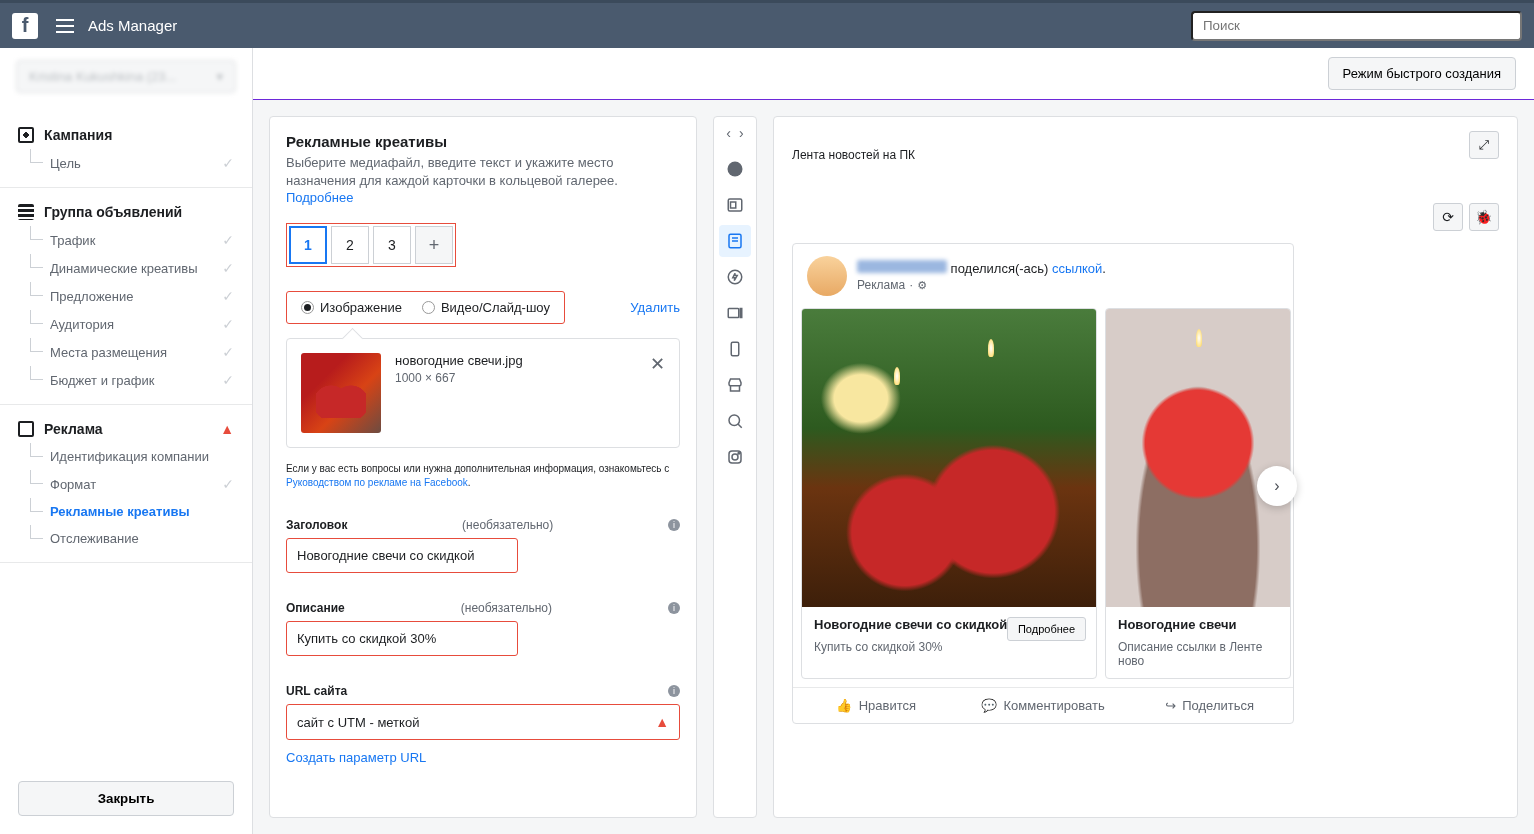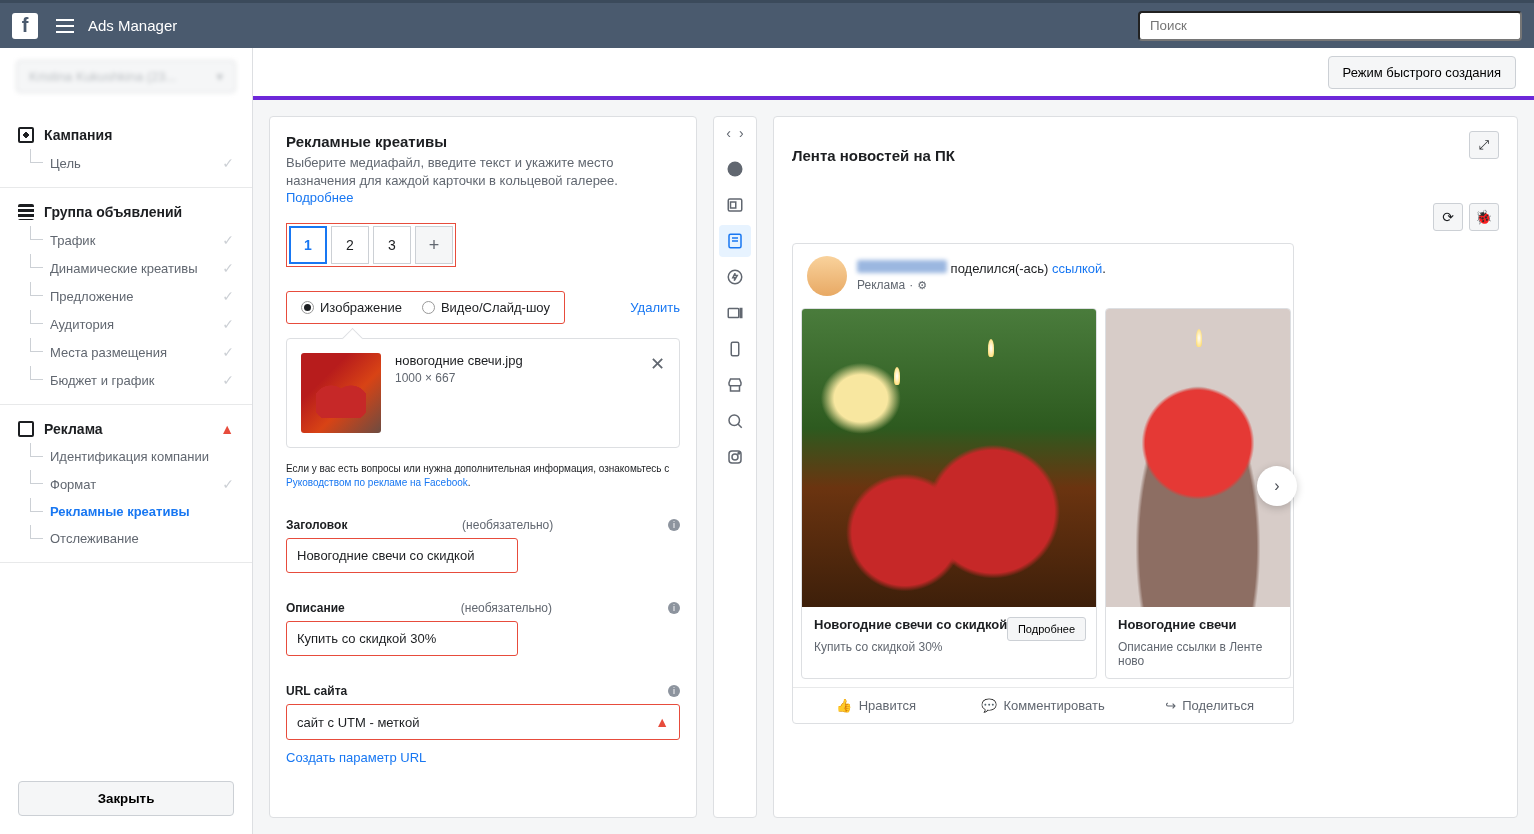--- a/index.html
+++ b/index.html
@@ -3,39 +3,39 @@
 <meta charset="utf-8">
 <style>
 * { box-sizing: border-box; margin: 0; padding: 0; }
 body { font-family: Helvetica, Arial, sans-serif; font-size: 13px; color: #1c1e21; background: #f5f6f7; width: 1534px; height: 834px; overflow: hidden; }
 .topbar { background: #3b4a5b; height: 3px; }
 .header { background: #4a5a6e; height: 45px; display: flex; align-items: center; padding: 0 12px; color: #fff; }
 .fb-logo { width: 26px; height: 26px; background: #fff; color: #4a5a6e; display: flex; align-items: center; justify-content: center; font-weight: bold; font-size: 20px; border-radius: 3px; margin-right: 18px; }
 .hamburger { width: 18px; height: 14px; margin-right: 14px; display: flex; flex-direction: column; justify-content: space-between; cursor: pointer; }
 .hamburger span { height: 2px; background: #fff; }
 .header-title { font-size: 15px; font-weight: 500; text-align: right; }
-.search-box { margin-left: auto; background: #fff; border-radius: 4px; height: 30px; width: 384px; padding: 0 10px; display: flex; align-items: center; color: #8d949e; }
+.search-box { margin-left: auto; background: #fff; border-radius: 4px; height: 30px; width: 331px; padding: 0 10px; display: flex; align-items: center; color: #8d949e; }
 
 .layout { display: flex; height: 786px; }
 .sidebar { width: 253px; background: #fff; border-right: 1px solid #dddfe2; display: flex; flex-direction: column; }
 .account-sel { margin: 12px 16px 18px; padding: 8px 12px; border: 1px solid #dddfe2; border-radius: 4px; background: #f5f6f7; color: #bcc0c4; filter: blur(2px); display: flex; justify-content: space-between; align-items: center; }
 .nav-section { border-bottom: 1px solid #e8e9ea; padding: 10px 0; }
 .nav-head { display: flex; align-items: center; padding: 6px 18px; font-weight: bold; font-size: 14px; }
 .nav-head .nh-icon { width: 16px; height: 16px; margin-right: 10px; border: 2px solid #1c1e21; border-radius: 2px; }
 .nav-head .warn { margin-left: auto; }
 .nav-item { display: flex; align-items: center; padding: 6px 18px 6px 50px; color: #616770; font-size: 13px; position: relative; }
 .nav-item.active { color: #1877f2; font-weight: 600; }
 .nav-item::before { content: ""; position: absolute; left: 30px; top: 0; bottom: 50%; width: 12px; border-left: 1px solid #ccd0d5; border-bottom: 1px solid #ccd0d5; }
 .nav-item .chk { margin-left: auto; color: #ccd0d5; font-size: 14px; }
 .warn { color: #e74c3c; font-size: 14px; }
 .sidebar-footer { margin-top: auto; padding: 18px; }
 .close-btn { width: 100%; padding: 9px; background: #f5f6f7; border: 1px solid #ccd0d5; border-radius: 4px; font-weight: bold; cursor: pointer; }
 
 .main { flex: 1; display: flex; flex-direction: column; }
-.main-toolbar { height: 52px; background: #fff; border-bottom: 4px solid #6d28d9; display: flex; align-items: center; justify-content: flex-end; padding: 0 18px; }
+.main-toolbar { height: 52px; background: #fff; border-bottom: 1px solid #6d28d9; display: flex; align-items: center; justify-content: flex-end; padding: 0 18px; }
 .toolbar-btn { padding: 8px 14px; border: 1px solid #ccd0d5; border-radius: 4px; background: #f5f6f7; font-size: 13px; cursor: pointer; }
 .content { flex: 1; display: flex; padding: 16px; gap: 16px; overflow: hidden; }
 
 .editor-panel { width: 428px; background: #fff; border: 1px solid #dddfe2; border-radius: 4px; padding: 16px; overflow-y: auto; }
 .editor-panel h2 { font-size: 15px; margin-bottom: 4px; }
 .editor-panel .subtitle { color: #616770; font-size: 13px; line-height: 1.4; }
 .link { color: #1877f2; cursor: pointer; }
 .card-tabs { display: flex; gap: 4px; margin: 18px 0 24px; border: 1px solid #e74c3c; padding: 2px; width: fit-content; }
 .card-tab { width: 38px; height: 38px; border: 1px solid #ccd0d5; display: flex; align-items: center; justify-content: center; font-size: 14px; background: #fff; cursor: pointer; }
 .card-tab.active { border: 2px solid #1877f2; color: #1877f2; font-weight: bold; }
@@ -65,21 +65,21 @@
 
 .placement-rail { width: 44px; background: #fff; border: 1px solid #dddfe2; border-radius: 4px; display: flex; flex-direction: column; align-items: center; padding: 8px 0; gap: 4px; }
 .rail-arrows { display: flex; gap: 8px; color: #616770; margin-bottom: 8px; font-size: 14px; }
 .rail-arrows span { cursor: pointer; }
 .rail-icon { width: 32px; height: 32px; display: flex; align-items: center; justify-content: center; border-radius: 4px; cursor: pointer; color: #616770; font-size: 16px; }
 .rail-icon.active { background: #e7f3ff; color: #1877f2; }
 .rail-icon svg { width: 18px; height: 18px; }
 
 .preview-panel { flex: 1; background: #fff; border: 1px solid #dddfe2; border-radius: 4px; padding: 14px 18px; }
 .preview-head { display: flex; align-items: center; margin-bottom: 24px; }
-.preview-title { font-weight: bold; font-size: 15px; }
+.preview-title { font-weight: normal; font-size: 12px; }
 .preview-actions { margin-left: auto; display: flex; gap: 6px; }
 .icon-btn { width: 30px; height: 28px; border: 1px solid #ccd0d5; border-radius: 3px; background: #f5f6f7; display: flex; align-items: center; justify-content: center; cursor: pointer; font-size: 14px; }
 .fb-preview { border: 1px solid #dddfe2; border-radius: 4px; max-width: 502px; }
 .fb-post-head { display: flex; align-items: center; padding: 12px 14px; gap: 10px; }
 .avatar { width: 40px; height: 40px; border-radius: 50%; background: linear-gradient(#f9d29c, #e8a964); }
 .post-meta .name { filter: blur(2px); background: #9bb7e0; height: 13px; width: 90px; display: inline-block; border-radius: 2px; }
 .post-meta { font-size: 13px; }
 .post-meta .sub { color: #616770; font-size: 12px; margin-top: 2px; display: flex; align-items: center; gap: 4px; }
 .gear { font-size: 11px; }
 .carousel { display: flex; gap: 8px; padding: 0 0 0 8px; position: relative; }

